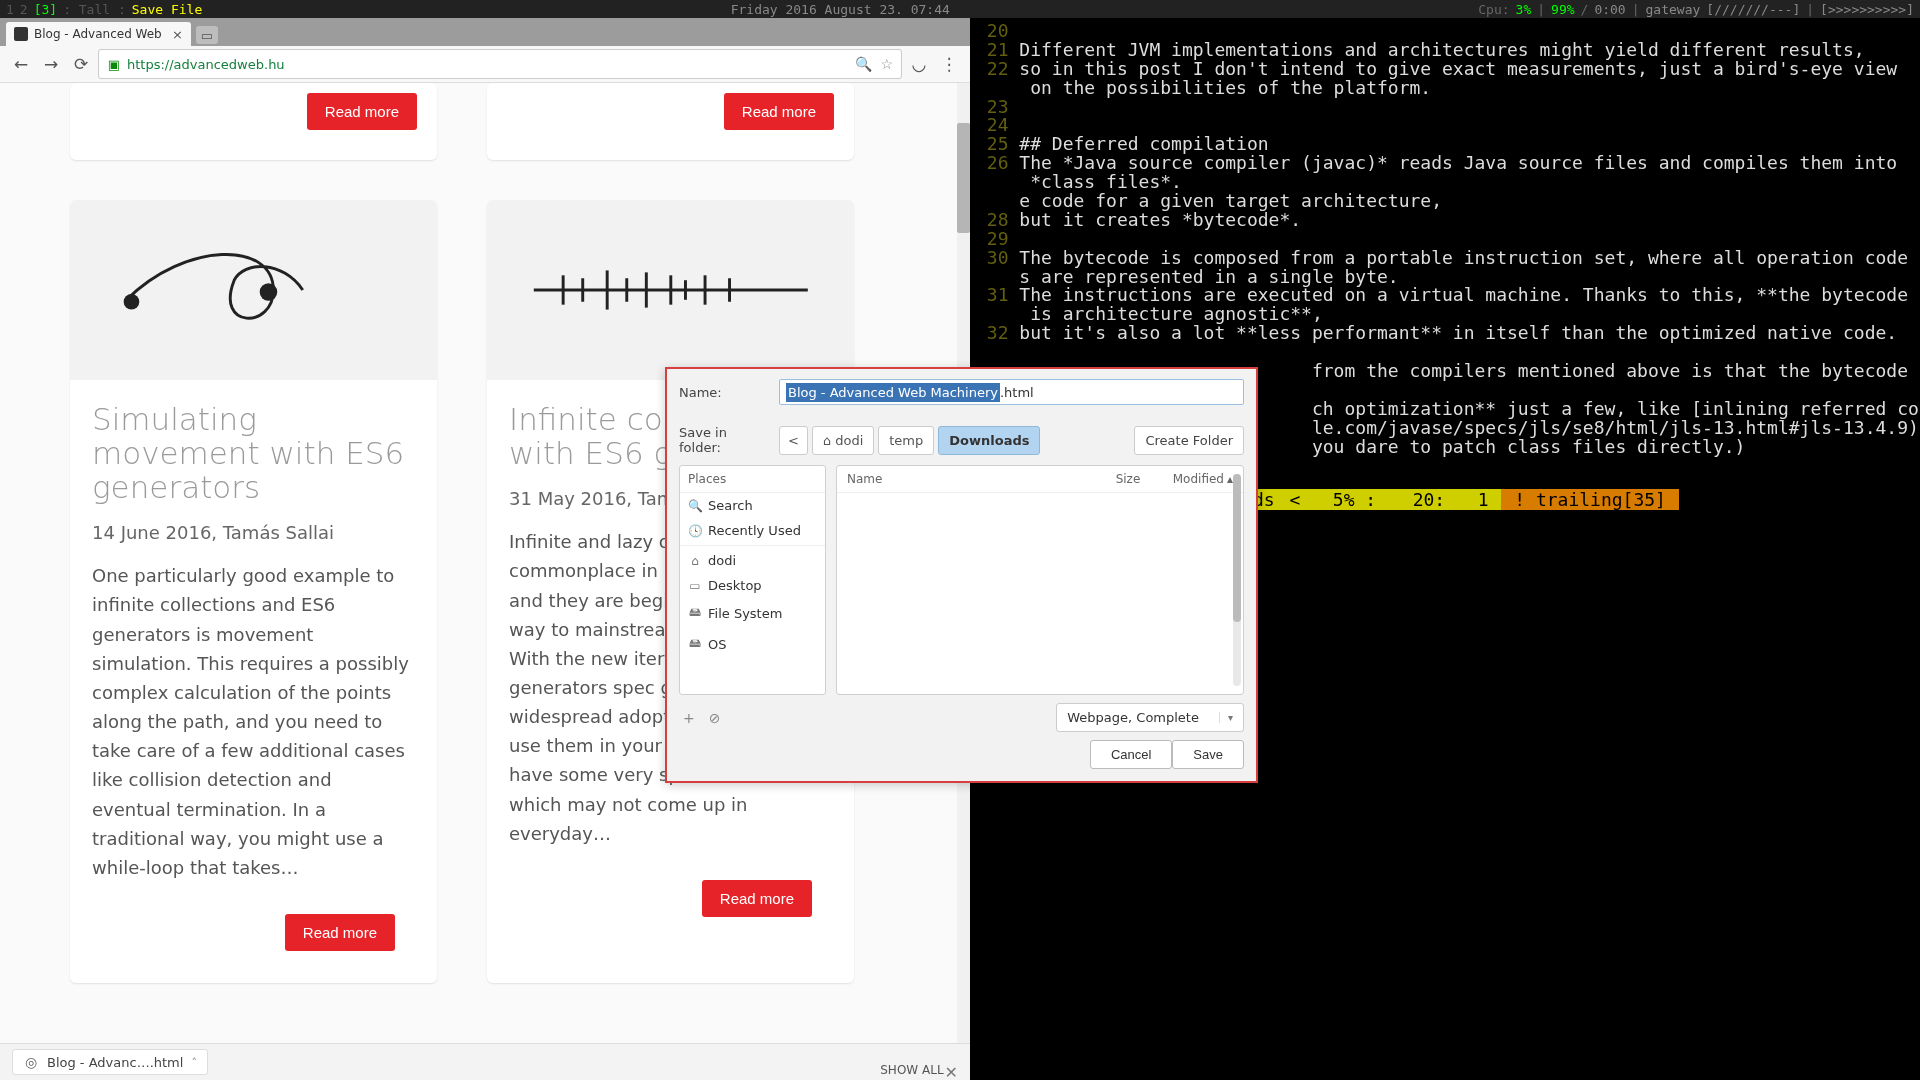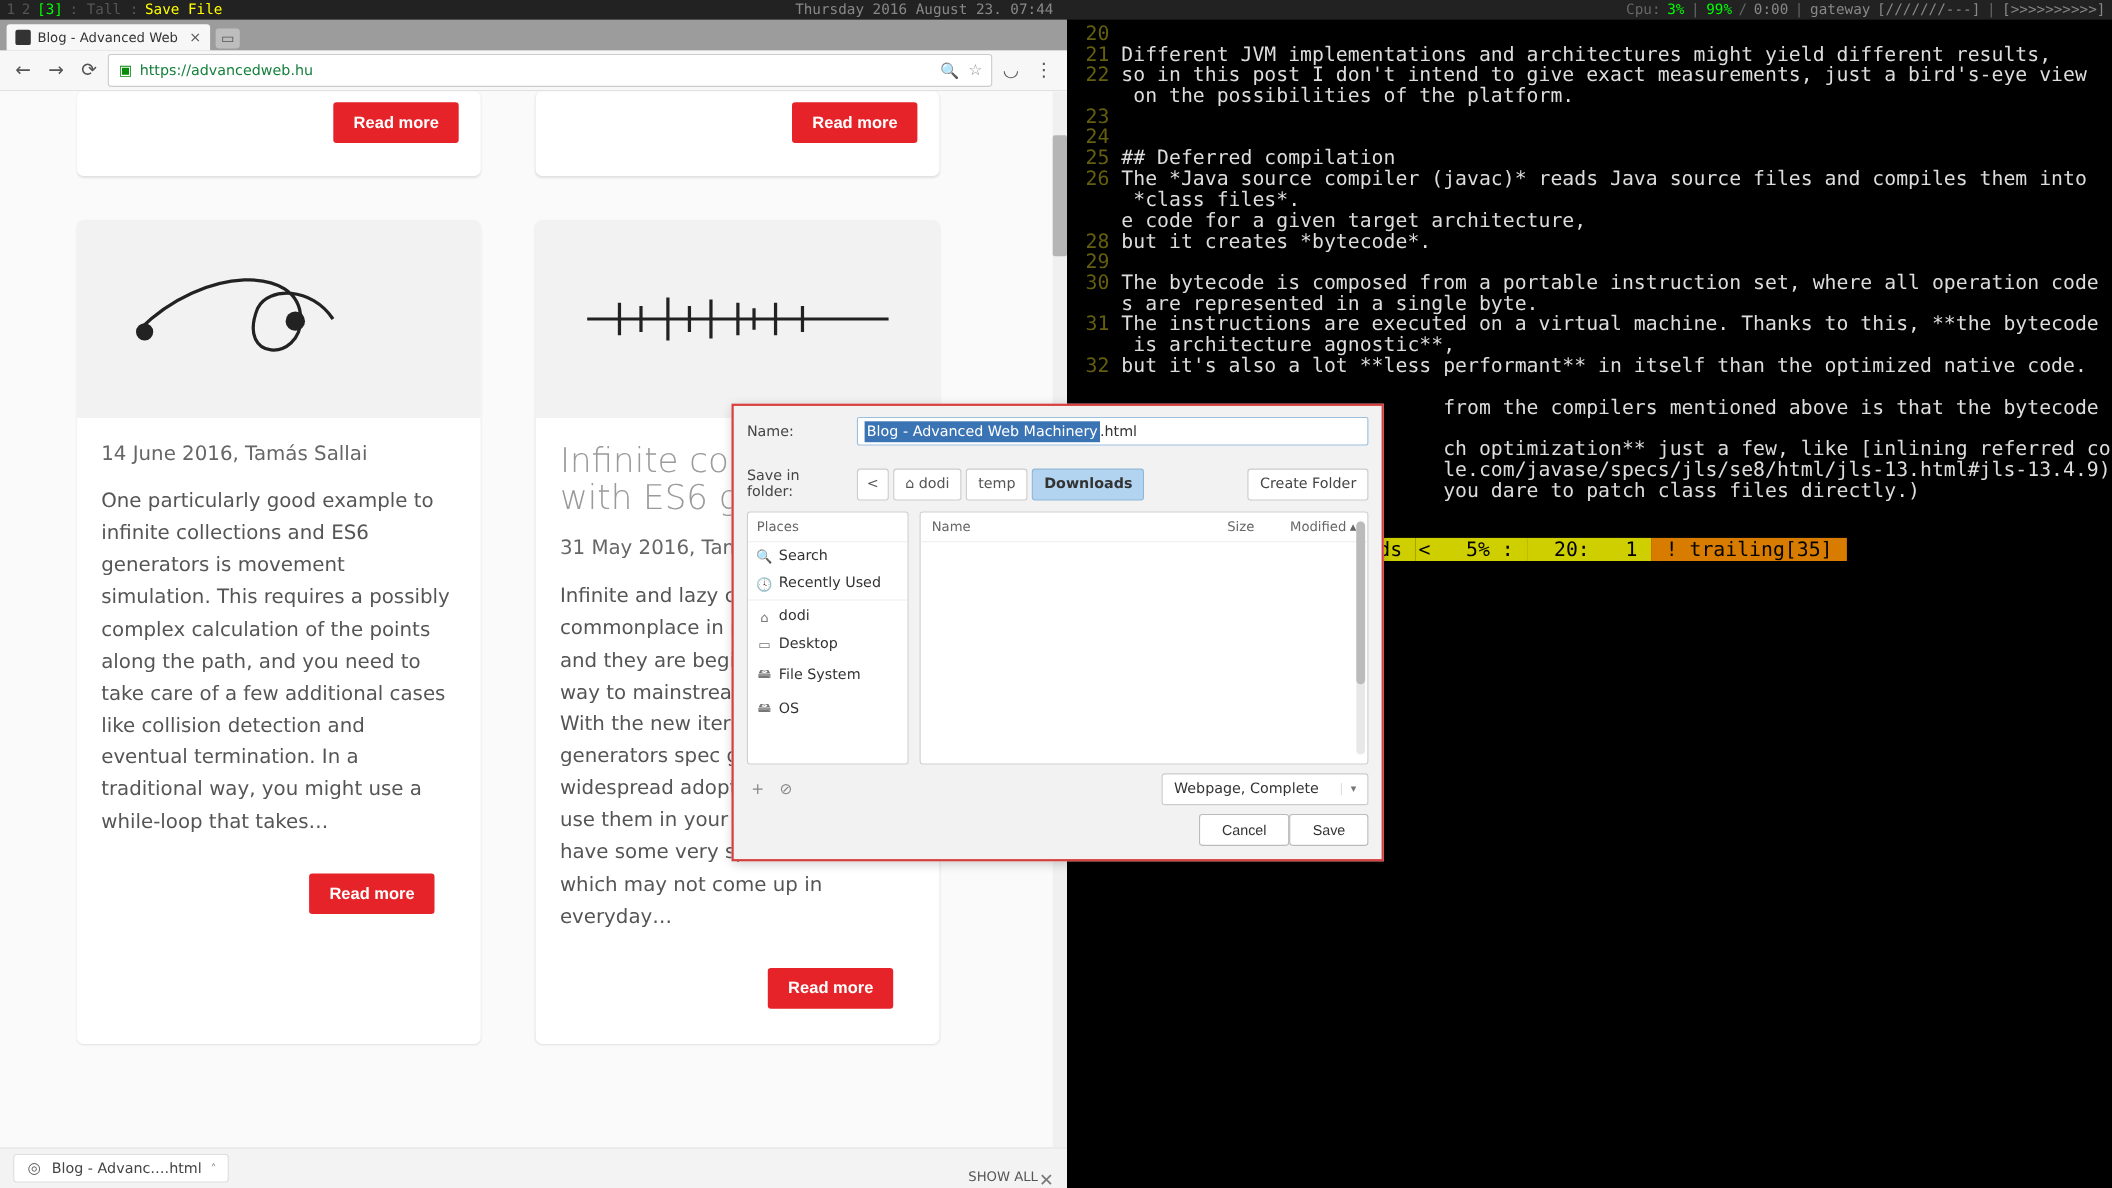--- a/index.html
+++ b/index.html
@@ -151,21 +151,20 @@
   .halfcard-top { width:367px; }
   .read-more {
     margin: 10px 20px 10px 0;
     background: #e62329;
     color: #fff;
     border: none;
     padding: 10px 18px;
     font-size: 15px;
     border-radius: 3px;
     cursor: pointer;
-    font-weight: bold;
   }
   .card {
     width: 367px;
     background: #fff;
     border-radius: 6px;
     box-shadow: 0 1px 2px rgba(0,0,0,0.1);
     display:flex;
     flex-direction:column;
   }
   .card-img {
@@ -335,21 +334,21 @@
 
 <div class="topbar">
   <div class="left">
     <span class="ws">1</span>
     <span class="ws">2</span>
     <span class="ws ws-active">[3]</span>
     <span class="ws"> : Tall : </span>
     <span class="yellow">Save File</span>
   </div>
   <div class="center">
-    <span>Thursday 2016 August 23. 07:44</span>
+    <span>Friday 2016 August 23. 07:44</span>
   </div>
   <div class="right">
     <span class="dim">Cpu:</span>
     <span class="ws-active">3%</span>
     <span class="dim">|</span>
     <span class="ws-active">99%</span>
     <span class="dim"> / </span>
     <span>0:00</span>
     <span class="dim">|</span>
     <span>gateway</span>
@@ -400,20 +399,21 @@
     <div class="cards-row">
       <div class="card">
         <div class="card-img">
           <svg viewBox="0 0 300 120">
               <path d="M20 70 C 80 10, 170 10, 170 60 C 170 100, 110 100, 130 50 C 140 30, 180 30, 200 60" stroke="#222" stroke-width="3" fill="none"></path>
               <circle cx="25" cy="72" r="8" fill="#222"></circle>
               <circle cx="165" cy="62" r="9" fill="#222"></circle>
             </svg>
         </div>
         <div class="card-body">
+          <div class="card-title">Simulating movement with ES6 generators</div>
           <div class="card-meta">14 June 2016, Tamás Sallai</div>
           <div class="card-text">One particularly good example to infinite collections and ES6 generators is movement simulation. This requires a possibly complex calculation of the points along the path, and you need to take care of a few additional cases like collision detection and eventual termination. In a traditional way, you might use a while-loop that takes…</div>
         </div>
         <div class="card-footer">
           <button class="read-more">Read more</button>
         </div>
       </div>
 
       <div class="card">
         <div class="card-img">

